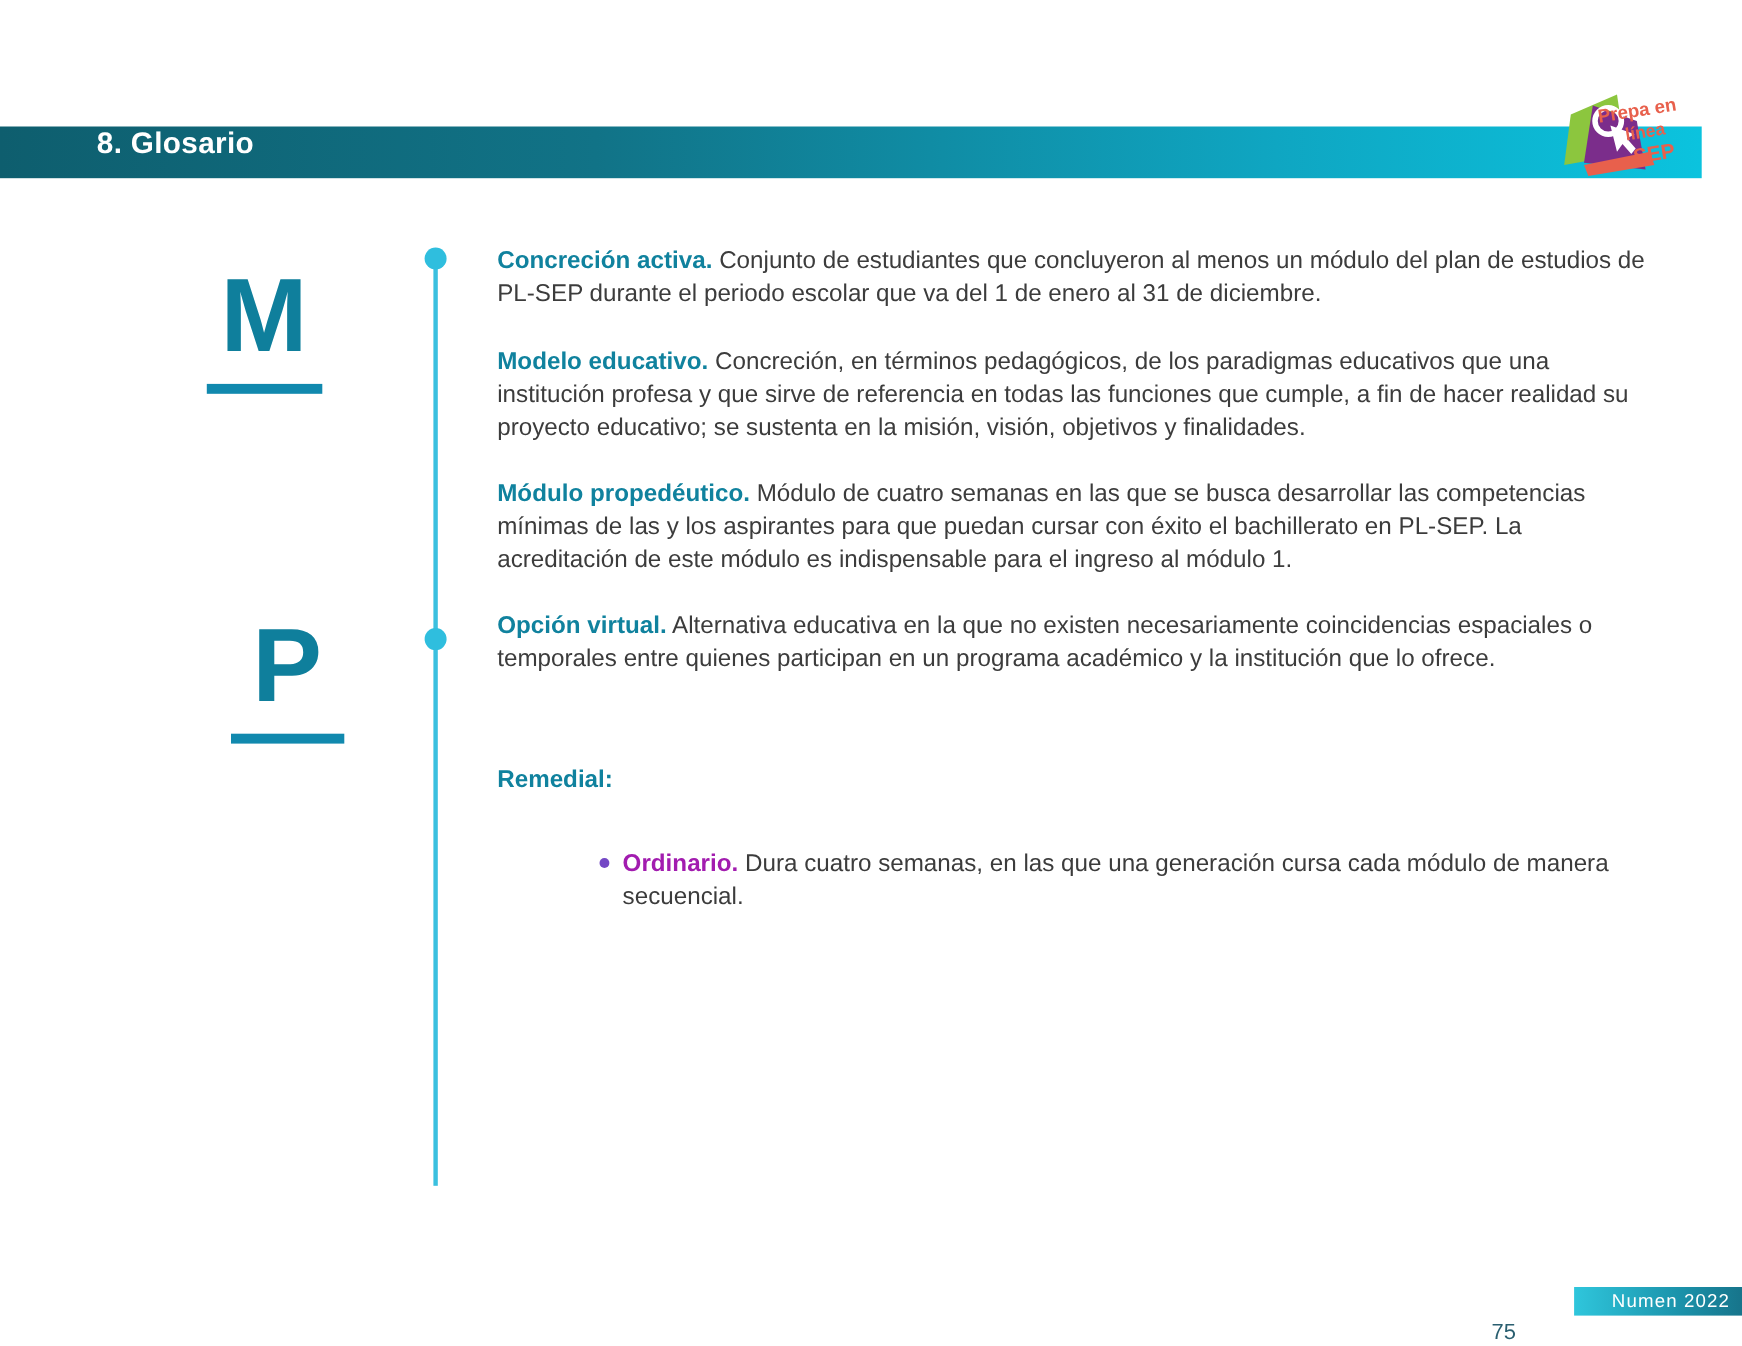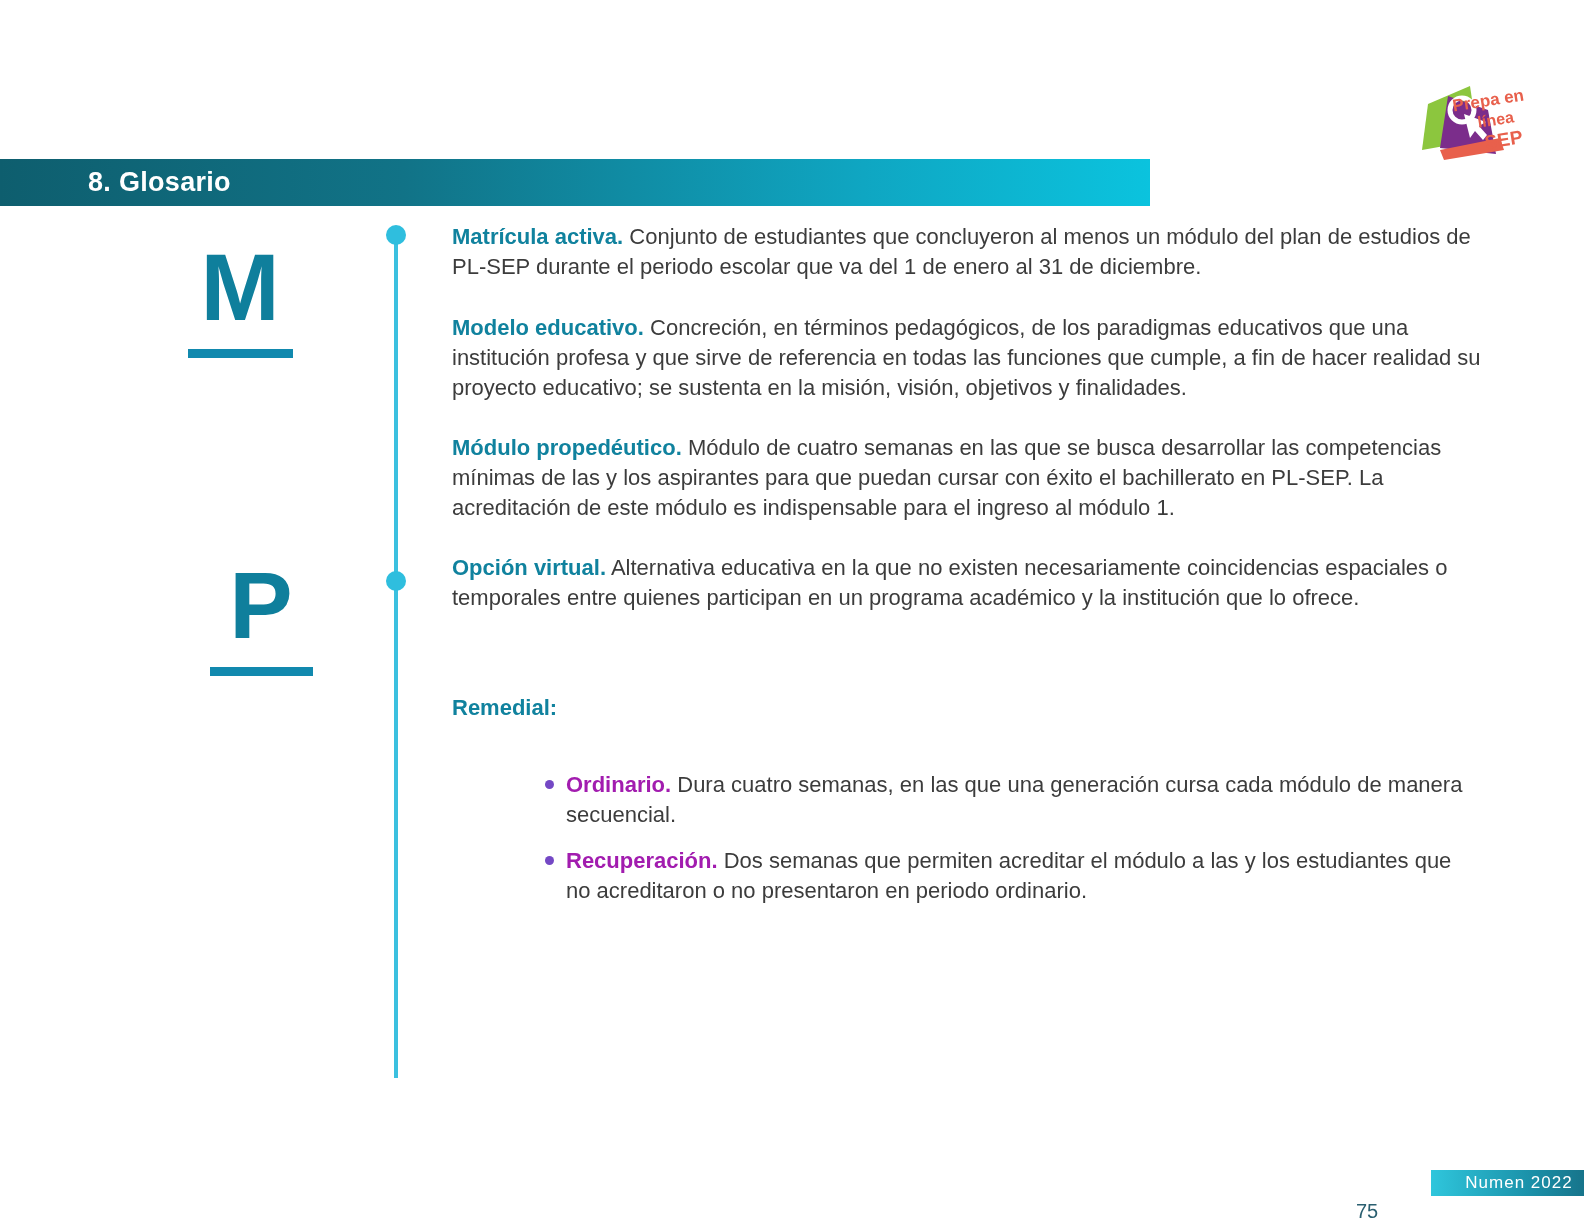--- a/index.html
+++ b/index.html
@@ -1,23 +1,23 @@
 <!DOCTYPE html>
 <html><head>
 <meta charset="utf-8">
 <style>
   html,body{margin:0;padding:0;background:#ffffff;}
   body{font-family:"Liberation Sans", sans-serif;}
   #page{position:relative;width:1584px;height:1224px;background:#ffffff;overflow:hidden;}
 
   
   .header-bar{
-    position:absolute;left:0;top:115px;width:1150px;height:47px;
+    position:absolute;left:0;top:115px;width:1547px;height:47px;
     background:linear-gradient(90deg,#0e5e6e 0%,#117387 35%,#0fa6c2 75%,#0bc3de 100%);
-    display:flex;align-items:center;margin-top:44px;
+    display:flex;align-items:flex-start;
   }
   .header-title{color:#ffffff;font-size:27px;font-weight:bold;margin-left:88px;letter-spacing:.3px;}
 
   .logo{position:absolute;left:1412px;top:80px;width:130px;height:96px;}
 
   
   .big-letter-block{position:absolute;text-align:center;}
   .big-letter{font-size:95px;font-weight:bold;color:#0f7f9c;line-height:1;display:block;}
   .letter-underline{height:9px;background:#1189ae;margin:14px auto 0 auto;}
 
@@ -78,21 +78,21 @@
   <div class="big-letter-block" style="left:208px;top:558px;width:106px;">
     <span class="big-letter">P</span>
     <div class="letter-underline" style="width:103px;"></div>
   </div>
 
   <div class="vline"></div>
   <div class="vdot d1"></div>
   <div class="vdot d2"></div>
 
   <div class="entry" style="top:222px;">
-    <span class="term">Matrícula activa.</span>
+    <span class="term">Concreción activa.</span>
     <span>Conjunto de estudiantes que concluyeron al menos un módulo del plan de estudios de PL-SEP durante el periodo escolar que va del 1 de enero al 31 de diciembre.</span>
   </div>
 
   <div class="entry" style="top:313px;">
     <span class="term">Modelo educativo.</span>
     <span>Concreción, en términos pedagógicos, de los paradigmas educativos que una institución profesa y que sirve de referencia en todas las funciones que cumple, a fin de hacer realidad su proyecto educativo; se sustenta en la misión, visión, objetivos y finalidades.</span>
   </div>
 
   <div class="entry" style="top:433px;">
     <span class="term">Módulo propedéutico.</span>
@@ -104,22 +104,18 @@
     <span>Alternativa educativa en la que no existen necesariamente coincidencias espaciales o temporales entre quienes participan en un programa académico y la institución que lo ofrece.</span>
   </div>
 
   <div class="periodos-heading">Remedial:</div>
 
   <div class="bullet-list">
     <div class="bullet-item">
       <span class="bullet-dot"></span>
       <span><span class="bterm">Ordinario.</span> <span>Dura cuatro semanas, en las que una generación cursa cada módulo de manera secuencial.</span></span>
     </div>
-    <div class="bullet-item">
-      <span class="bullet-dot"></span>
-      <span><span class="bterm">Recuperación.</span> <span>Dos semanas que permiten acreditar el módulo a las y los estudiantes que no acreditaron o no presentaron en periodo ordinario.</span></span>
-    </div>
   </div>
 
   <div class="page-number">75</div>
   <div class="footer-badge">Numen 2022</div>
 
 </div>
 
 </body></html>

